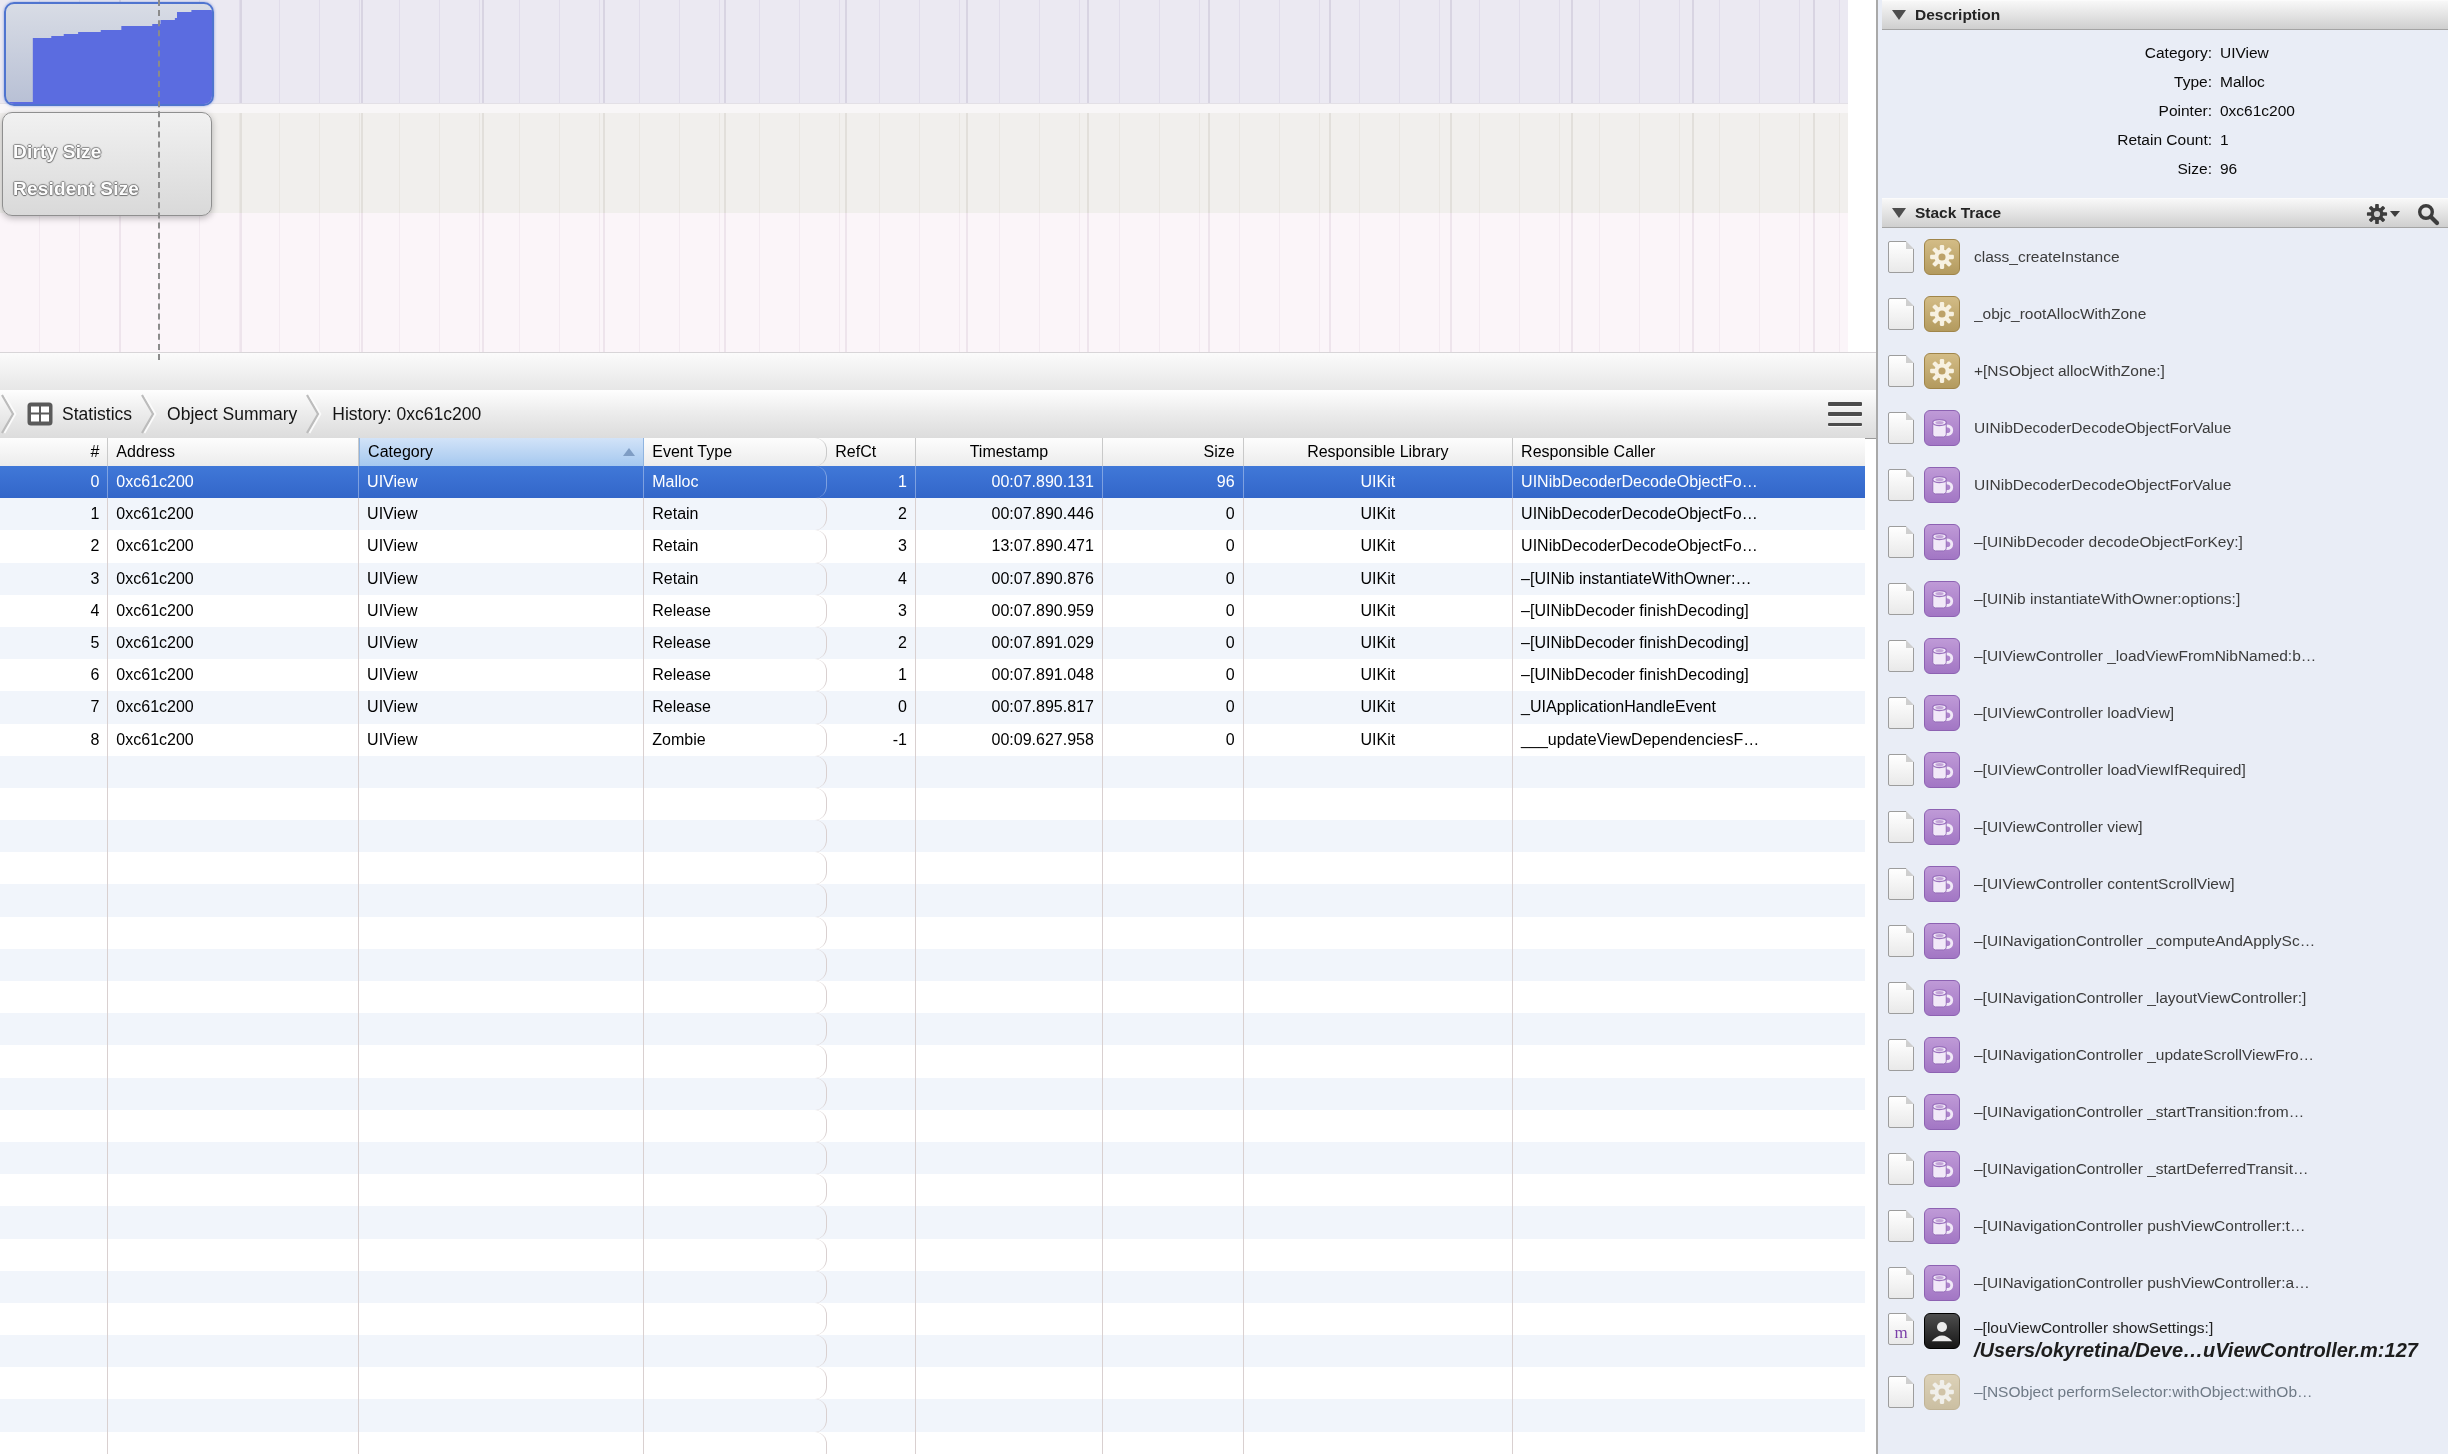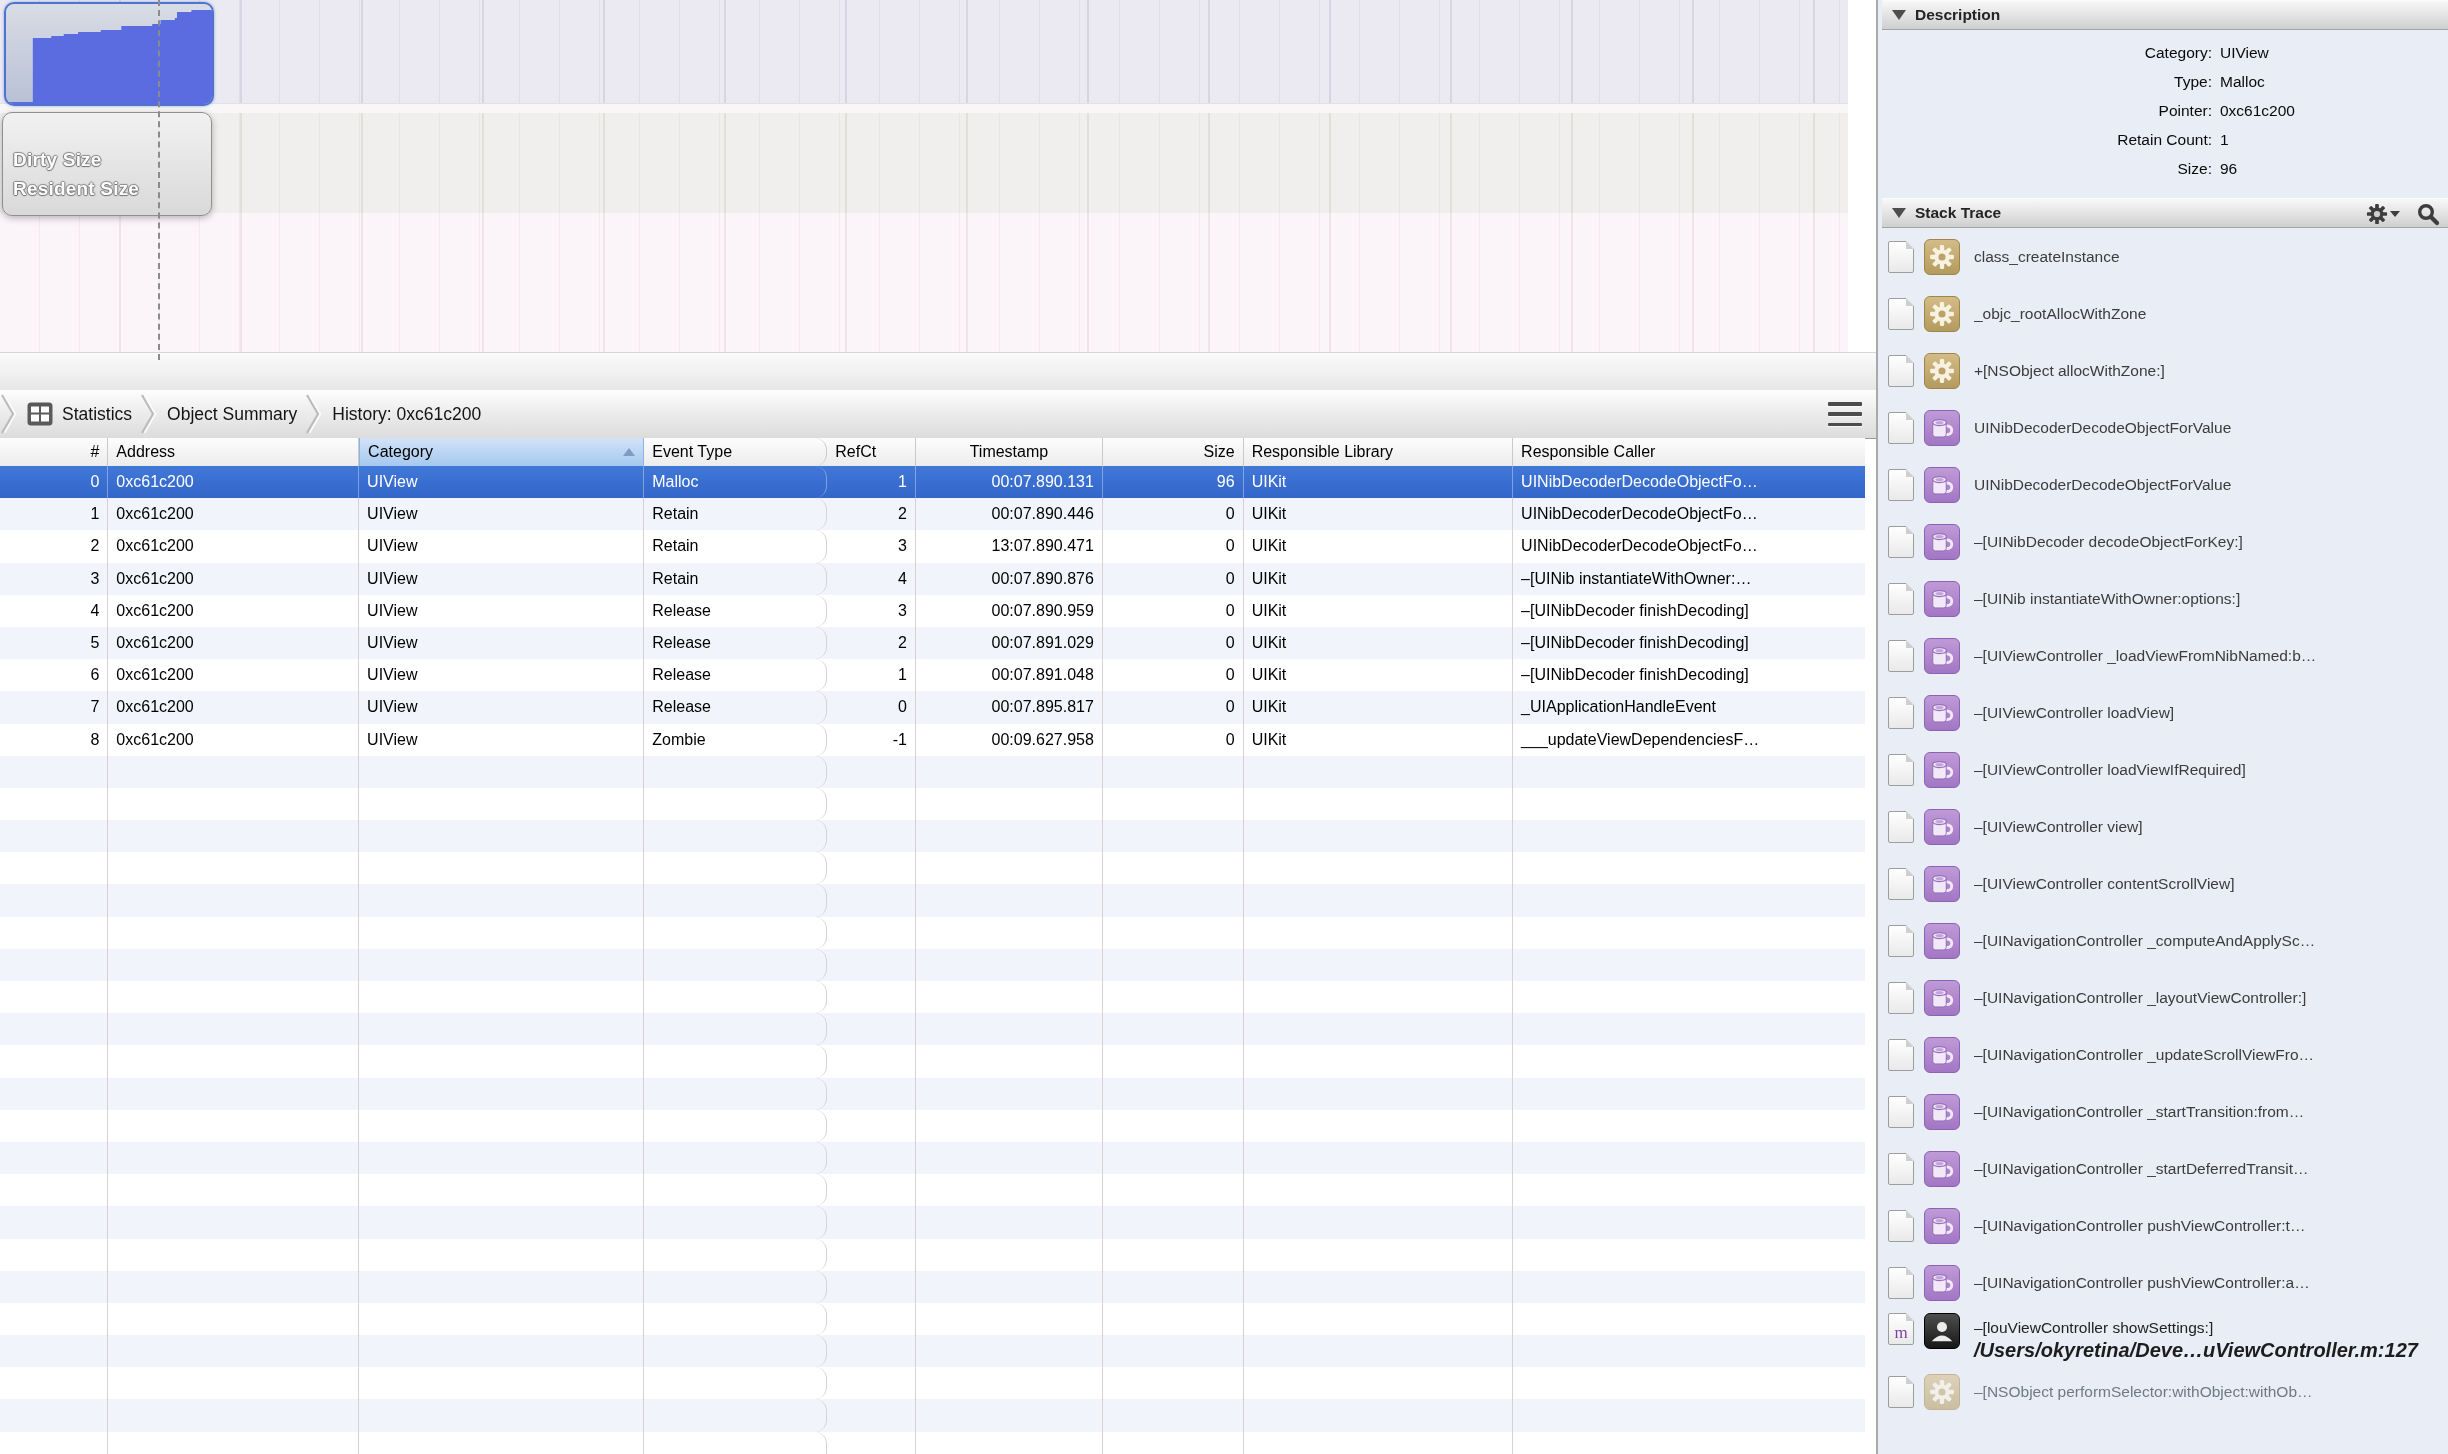--- a/index.html
+++ b/index.html
@@ -31,21 +31,21 @@
   
   #chart-thumb{left:4px;top:2px;width:206px;height:100px;border:2px solid #4f74cf;border-radius:10px;
       background:linear-gradient(#d8dce5,#b8c0d5);overflow:hidden;box-shadow:0 0 3px rgba(70,110,210,.6);}
   #chart-thumb svg{display:block;width:100%;height:100%;}
 
   
   #legend-box{left:2px;top:112px;width:208px;height:102px;border:1.5px solid #8f8f8f;border-radius:10px;
       background:linear-gradient(#f1f1f1,#d9d9d9);box-shadow:0 2px 7px rgba(0,0,0,.28);}
   .legend-label{position:absolute;left:10px;font-weight:bold;font-size:19px;color:#fdfdfd;letter-spacing:.2px;
       text-shadow:0 1px 1px #6f6f6f, 0 -1px 1px #8a8a8a, 1px 0 1px #7d7d7d, -1px 0 1px #7d7d7d;}
-  #legend-line1{top:36px;text-align:center;}
+  #legend-line1{top:28px;text-align:center;}
   #legend-line2{top:65px;}
 
   
   #playhead{left:158px;top:0;width:0;height:360px;border-left:2px dashed #8b8b8b;z-index:5;}
 
   
   #breadcrumb{left:0;top:390px;width:1876px;height:48px;
       background:linear-gradient(#fefefe 0%,#ededed 45%,#dcdcdc 100%);
       border-bottom:1px solid #9a9a9a;display:flex;align-items:center;}
   .crumb{display:flex;align-items:center;gap:9px;font-size:17.5px;color:#141414;padding:0 8px 0 10px;white-space:nowrap;}
@@ -71,21 +71,21 @@
       padding:0 8px;white-space:nowrap;overflow:hidden;}
   .trow.selected .tcell{border-right-color:rgba(255,255,255,.35);}
   
   .col-num{width:110px;justify-content:flex-end;}
   .col-address{width:255px;}
   .col-category{width:290px;}
   .col-event{width:186px;border-radius:12px;}
   .col-refct{width:90px;}
   .col-timestamp{width:190px;}
   .col-size{width:143px;}
-  .col-library{width:274px;}
+  .col-library{width:274px;justify-content:center;}
   .col-caller{width:358px;border-right:none!important;}
   .tcell.col-refct,.tcell.col-timestamp,.tcell.col-size{justify-content:flex-end;}
   .hcell.col-timestamp{justify-content:center;}
   .hcell.col-size{justify-content:flex-end;}
 
   
   #divider{left:1876px;top:0;width:2px;height:1454px;background:#a9a9a9;}
   #panel{left:1878px;top:0;width:570px;height:1454px;background:#e9edf6;overflow:hidden;}
   .sec-header{position:absolute;left:4px;width:570px;height:30px;
       background:linear-gradient(#f8f8f8,#cfcfcf);border-bottom:1px solid #a4a4a4;border-top:1px solid #fbfbfb;

